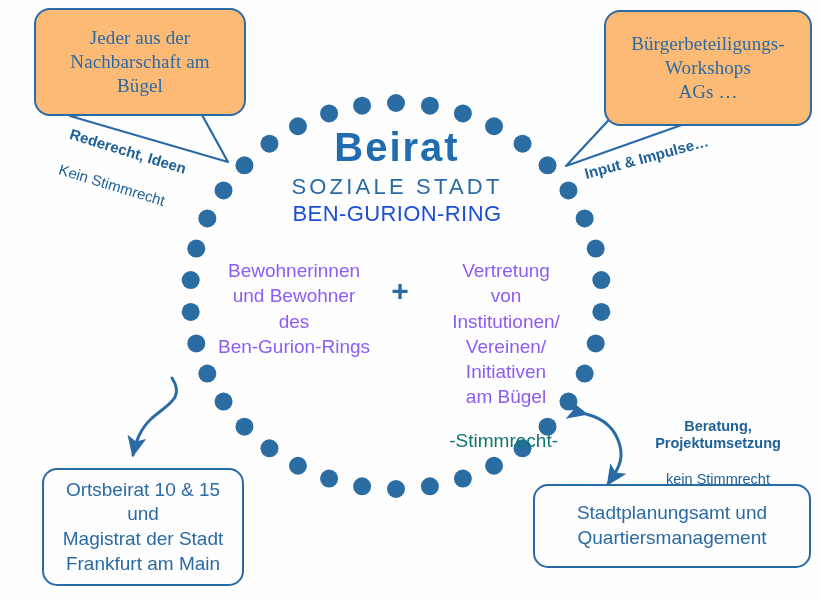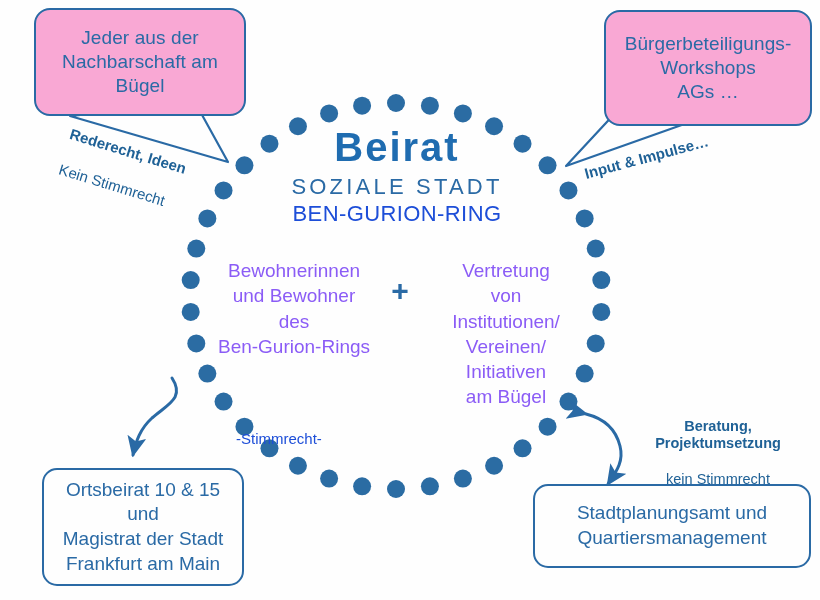--- a/index.html
+++ b/index.html
@@ -24,30 +24,31 @@
     height: 600px;
     overflow: visible;
   }
 
   
   .bubble {
     position: absolute;
     box-sizing: border-box;
     border: 2.2px solid #2a6aa5;
     border-radius: 16px;
-    background: #f9a8d4;
+    background: #fdba74;
     color: #2a6aa5;
     display: flex;
     align-items: center;
     justify-content: center;
     text-align: center;
     line-height: 1.28;
     font-size: 19px;
     letter-spacing: .1px;
     z-index: 6;
+    font-family: Liberation Serif, serif;
   }
   .bubble .txt { padding: 0 8px; white-space: pre-line; }
 
   #bubble-neighbourhood { left: 34px;  top: 8px;   width: 212px; height: 108px; }
   #bubble-workshops     { left: 604px; top: 10px;  width: 208px; height: 116px; }
 
   
   .outbox {
     position: absolute;
     box-sizing: border-box;
@@ -152,23 +153,23 @@
     font-size: 30px;
     font-weight: bold;
     color: #2a6aa5;
     line-height: 1.1;
     margin-top: 16px;
   }
 
   #ring-footer {
     position: absolute;
     left: 236px; top: 430px; width: 322px;
-    text-align: left;
-    font-size: 15px;
-    color: #1d4ed8;
+    text-align: right;
+    font-size: 19px;
+    color: #0f766e;
     z-index: 4;
   }
 </style>
 </head>
 <body>
 
 <div id="stage">
 
   <svg class="layer" id="ring-layer" viewBox="0 0 820 600">
       <circle cx="396.00" cy="103.00" r="9" fill="#2b6ca3"></circle>

